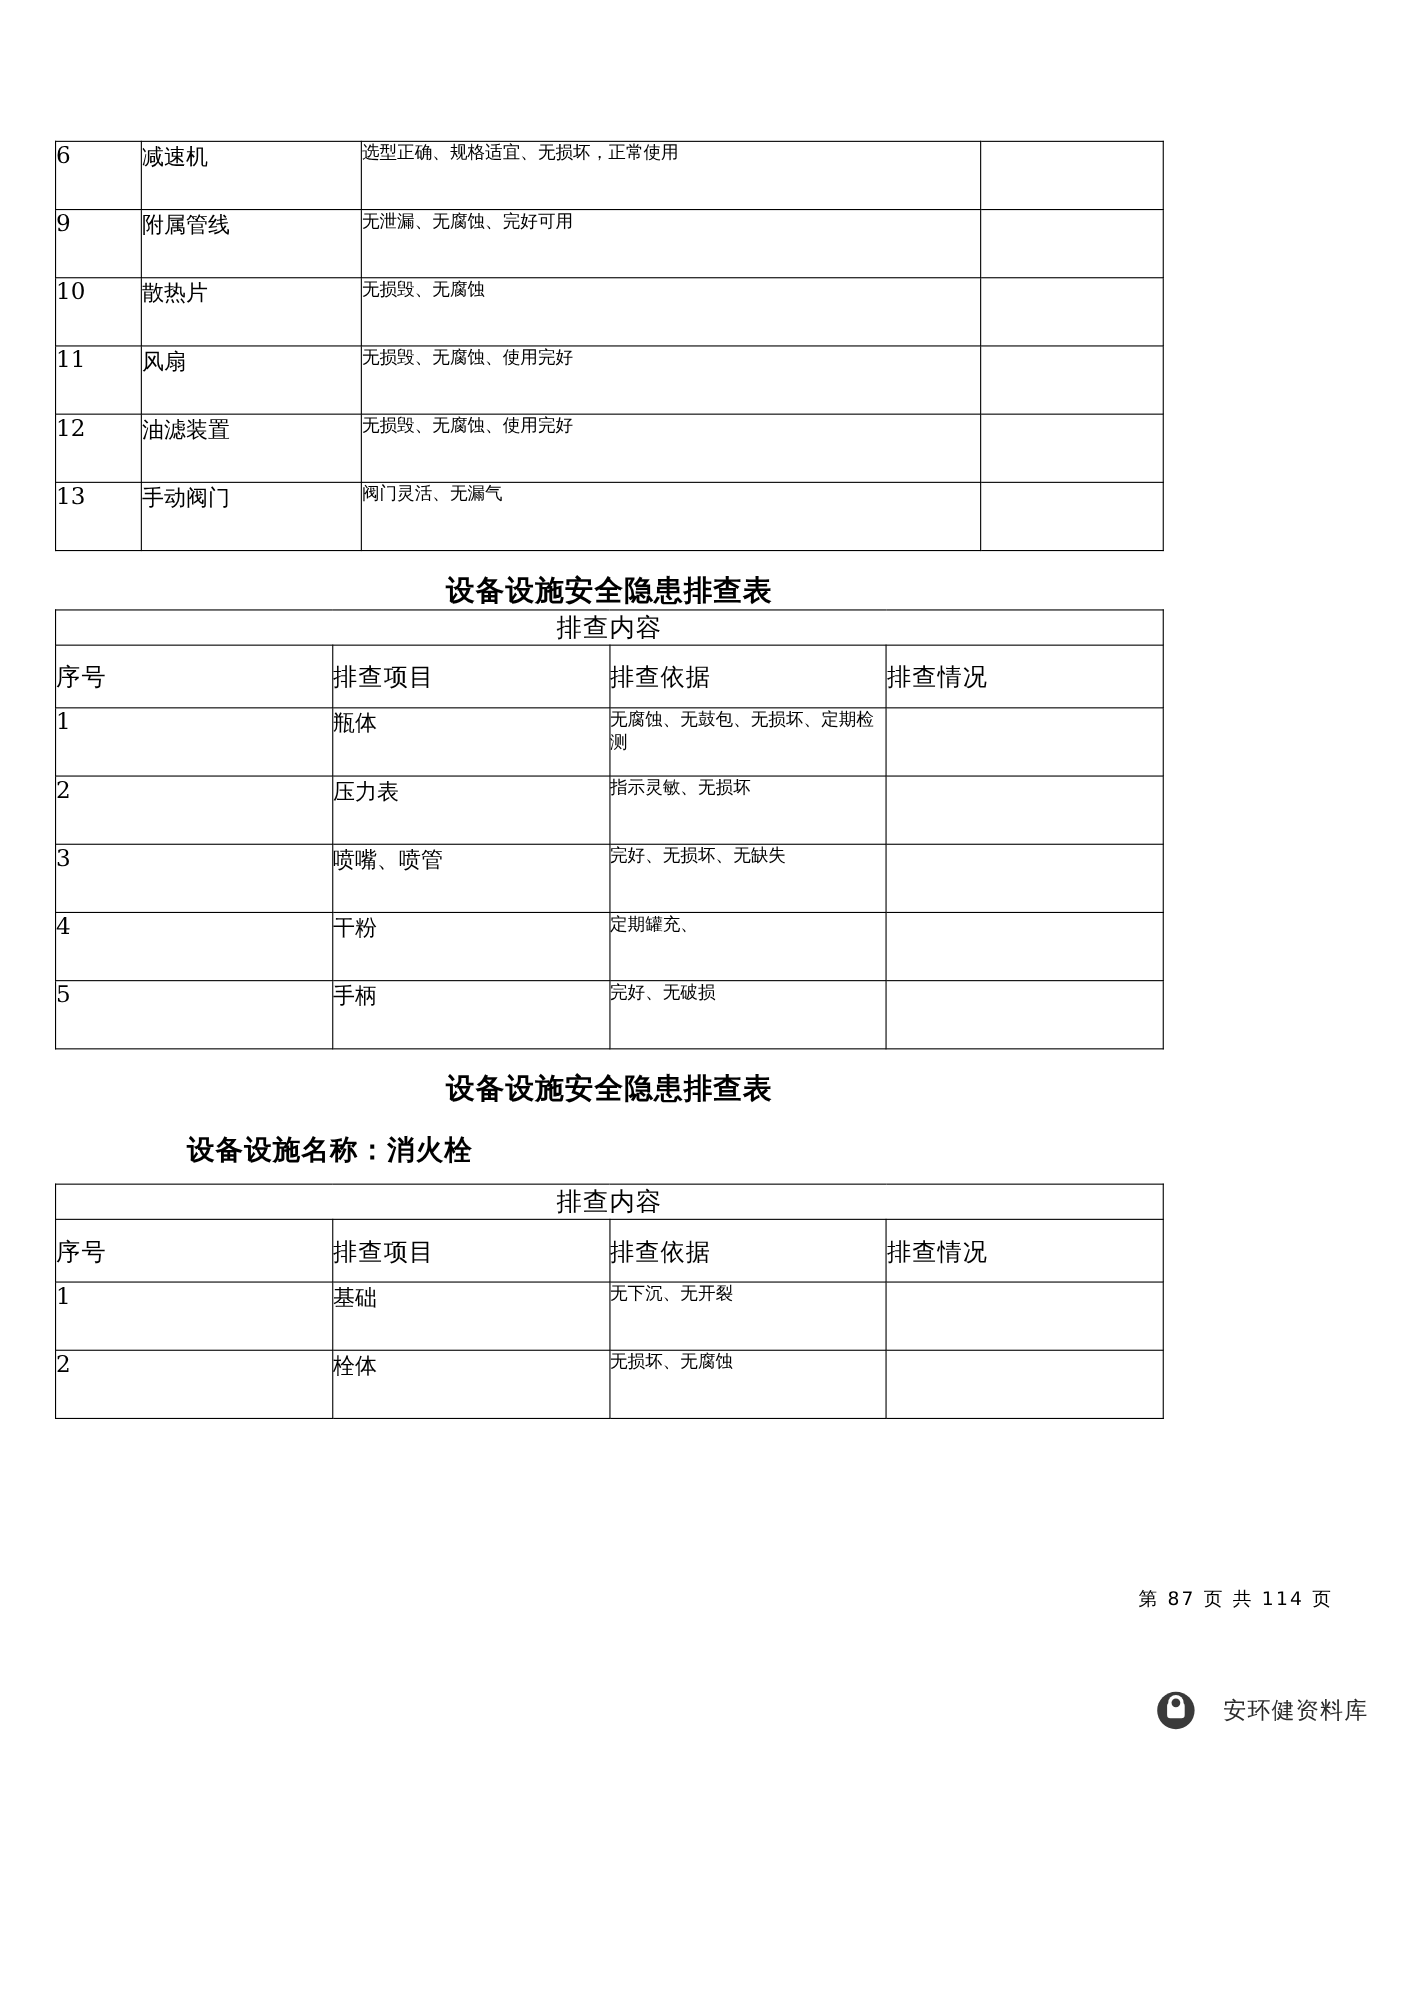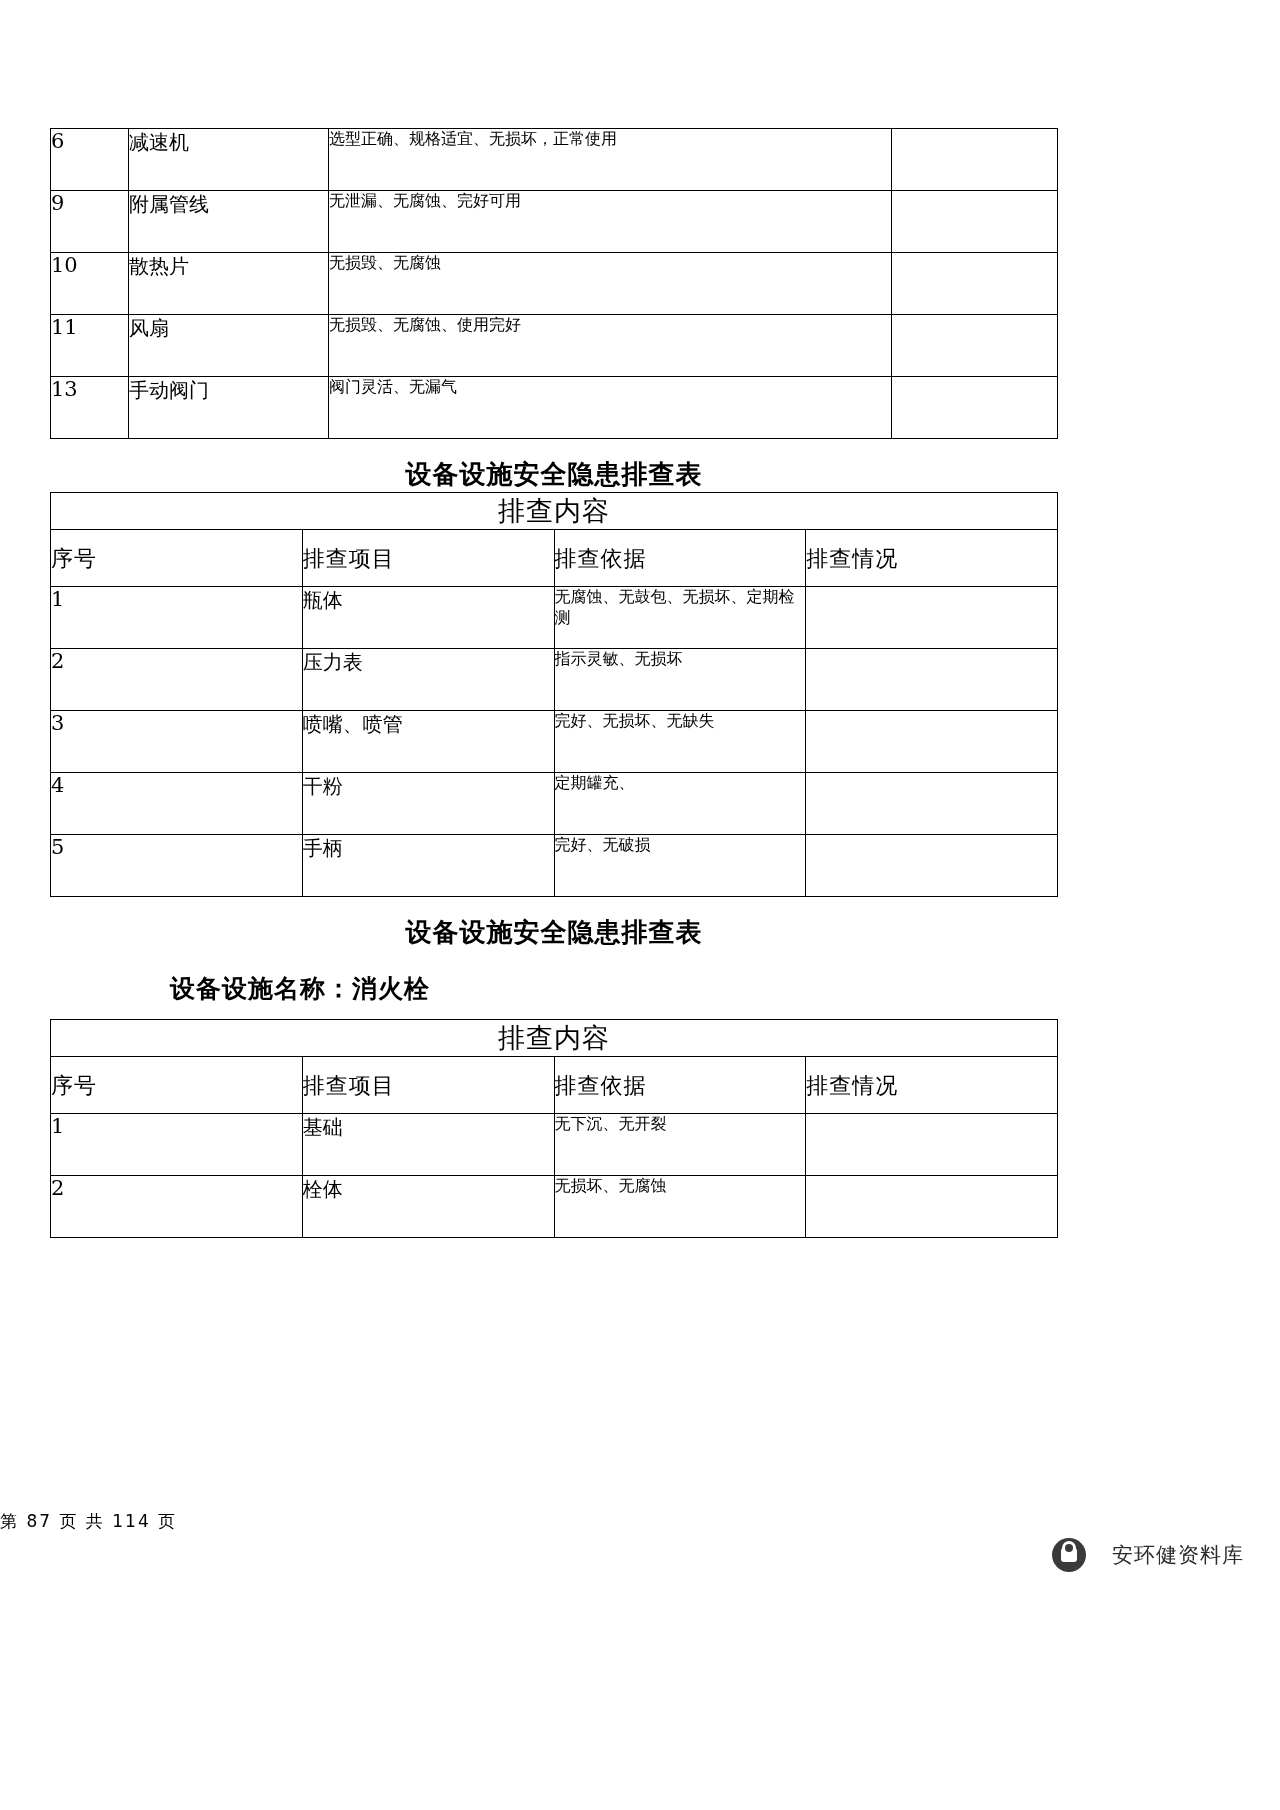--- a/index.html
+++ b/index.html
@@ -60,21 +60,21 @@
     box-sizing: border-box;
   }
   .cell-status {
     width: 166px;
     box-sizing: border-box;
   }
   tr.datarow { height: 62px; }
 
   .hdr-content {
     text-align: center;
-    font-size: 27px;
+    font-size: 23px;
     padding: 14px 0 12px 0;
     letter-spacing: 1px;
   }
   .hdr-col {
     font-size: 22px;
     padding: 14px 0 12px 0;
     letter-spacing: 1px;
   }
 
   h1.doc-title {
@@ -90,23 +90,23 @@
     font-weight: bold;
     margin: 22px 0 14px 0;
     padding-left: 120px;
     letter-spacing: 1px;
   }
   .block { margin-top: 0; }
 
   .footer {
     position: absolute;
     left: 0;
-    top: 1510px;
+    top: 1442px;
     width: 1212px;
-    text-align: left;
+    text-align: right;
     font-size: 17px;
     font-family: "DejaVu Sans", "Liberation Sans", sans-serif;
     letter-spacing: 2px;
   }
   .watermark {
     position: absolute;
     right: 36px;
     top: 1538px;
     display: flex;
     align-items: center;
@@ -171,20 +171,26 @@
             <td class="cell-basis">无损毁、无腐蚀</td>
             <td class="cell-status"></td>
           </tr>
           <tr class="datarow">
             <td class="cell-idx">11</td>
             <td class="cell-item">风扇</td>
             <td class="cell-basis">无损毁、无腐蚀、使用完好</td>
             <td class="cell-status"></td>
           </tr>
           <tr class="datarow">
+            <td class="cell-idx">12</td>
+            <td class="cell-item">油滤装置</td>
+            <td class="cell-basis">无损毁、无腐蚀、使用完好</td>
+            <td class="cell-status"></td>
+          </tr>
+          <tr class="datarow">
             <td class="cell-idx">13</td>
             <td class="cell-item">手动阀门</td>
             <td class="cell-basis">阀门灵活、无漏气</td>
             <td class="cell-status"></td>
           </tr>
         </tbody>
       </table>
     </div>
 
     <h1 class="doc-title">设备设施安全隐患排查表</h1>

